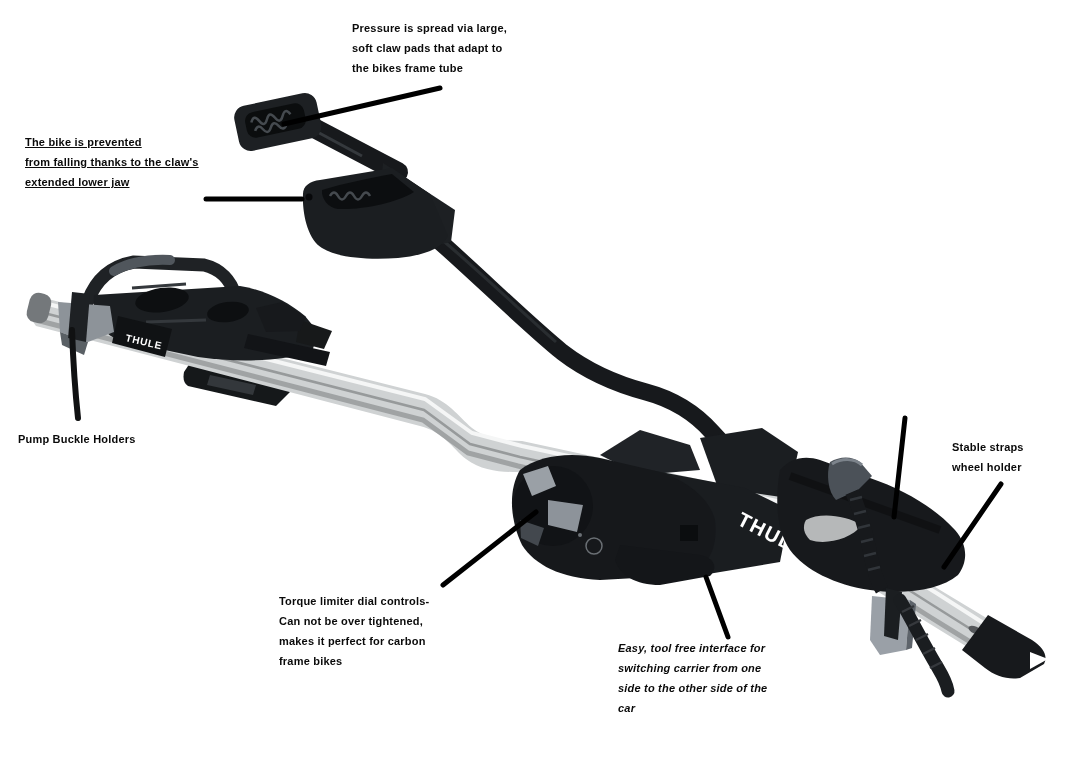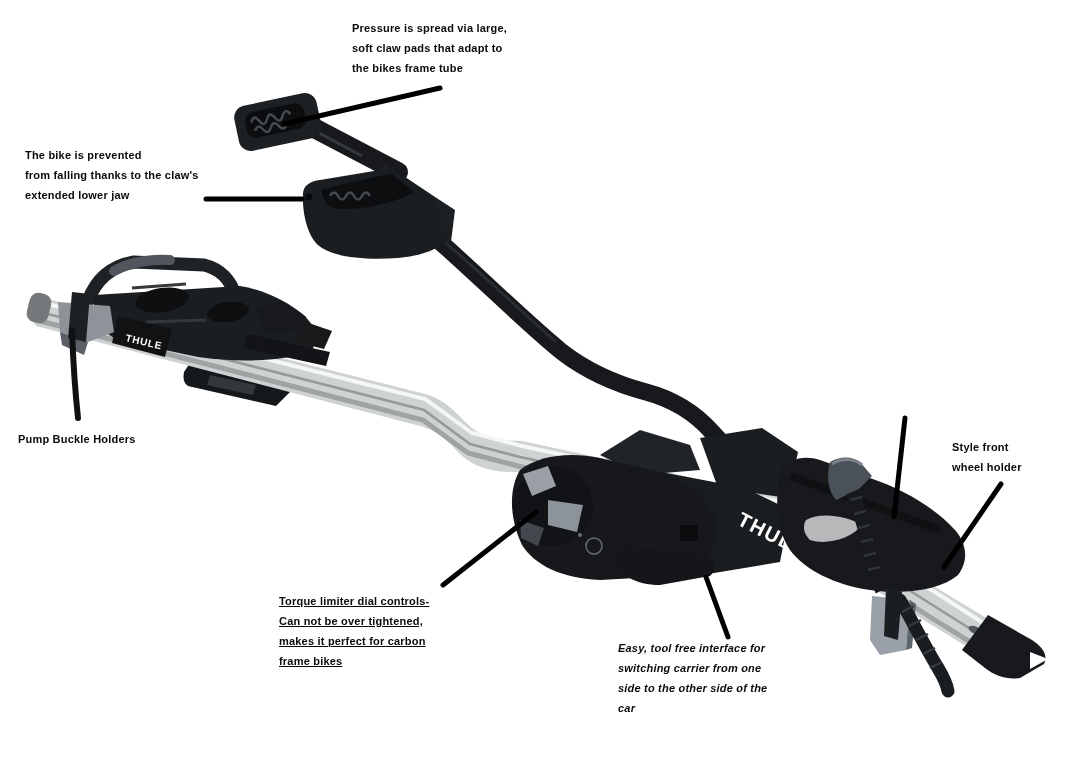--- a/index.html
+++ b/index.html
@@ -19,25 +19,25 @@
   .note {
     position: absolute;
     font-weight: bold;
     font-size: 11px;
     line-height: 20px;
     color: #0a0a0a;
     white-space: pre-line;
     letter-spacing: 0.2px;
   }
   .note-claw-pads          { left: 352px; top: 18px;  width: 270px; }
-  .note-lower-jaw          { left: 25px;  top: 145px; width: 290px; }
+  .note-lower-jaw          { left: 25px;  top: 132px; width: 290px; text-decoration: underline; }
   .note-pump-buckle        { left: 18px;  top: 429px; width: 230px; }
   .note-wheel-holders      { left: 851px; top: 331px; width: 225px; }
   .note-front-wheel-holder { left: 952px; top: 437px; width: 130px; }
-  .note-torque-limiter     { left: 279px; top: 591px; width: 245px; text-decoration: underline; }
+  .note-torque-limiter     { left: 279px; top: 591px; width: 245px; }
   .note-tool-free          { left: 618px; top: 638px; width: 240px; font-style: italic; }
 </style>
 </head>
 <body>
 
 <div class="stage">
 
   <svg class="artwork" viewBox="0 0 1086 768">
 
     <g>
@@ -182,21 +182,21 @@
     </g>
   </svg>
 
   <div class="note note-claw-pads">Pressure is spread via large,
 soft claw pads that adapt to
 the bikes frame tube</div>
   <div class="note note-lower-jaw">The bike is prevented
 from falling thanks to the claw's
 extended lower jaw</div>
   <div class="note note-pump-buckle">Pump Buckle Holders</div>
-  <div class="note note-front-wheel-holder">Style front
+  <div class="note note-front-wheel-holder">Stable straps
 wheel holder</div>
   <div class="note note-torque-limiter">Torque limiter dial controls-
 Can not be over tightened,
 makes it perfect for carbon
 frame bikes</div>
   <div class="note note-tool-free">Easy, tool free interface for
 switching carrier from one
 side to the other side of the
 car</div>
 

